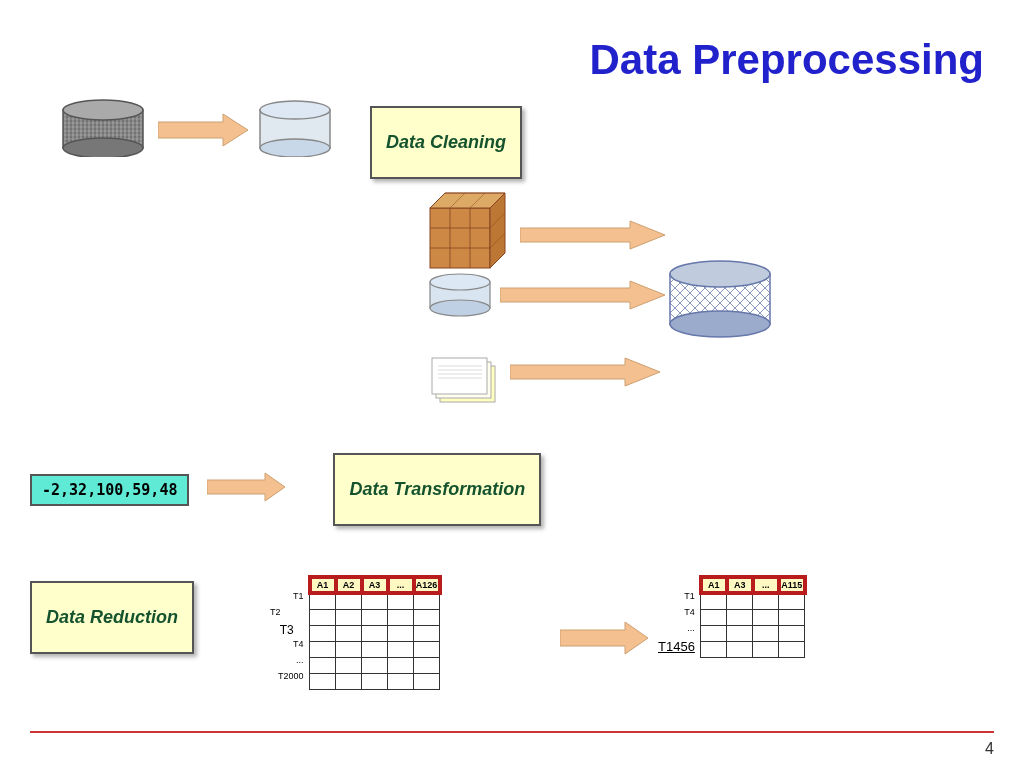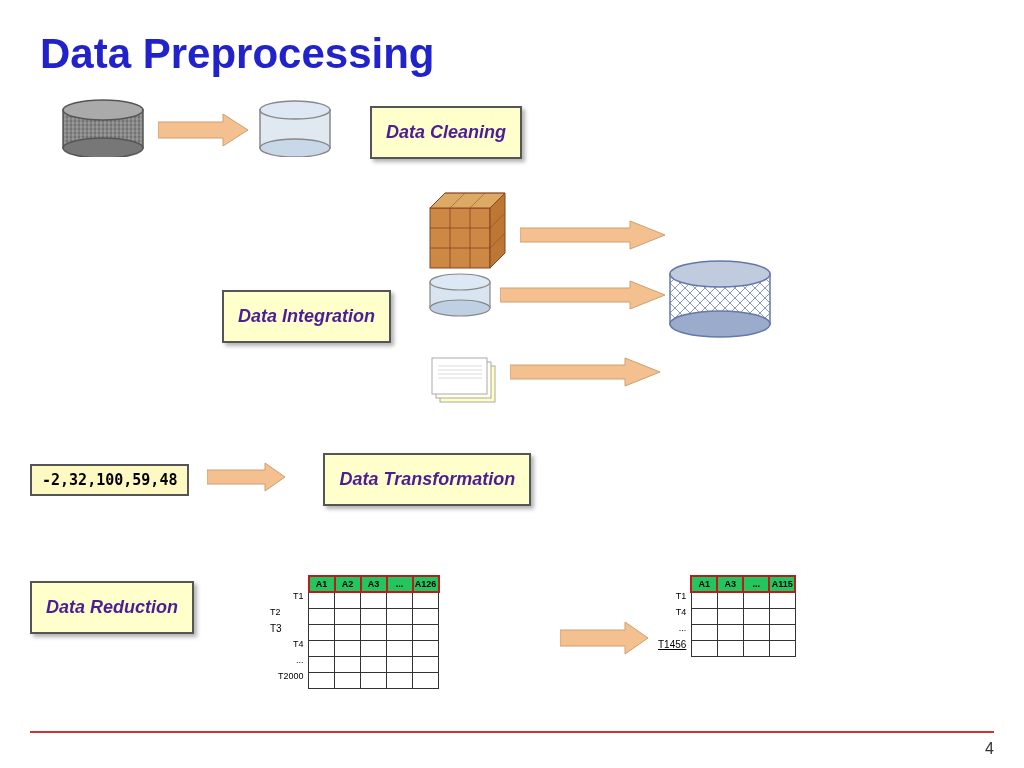--- a/index.html
+++ b/index.html
@@ -14,37 +14,37 @@
 
     .slide {
       width: 1024px;
       height: 768px;
       position: relative;
       padding: 20px 40px;
     }
 
     
     .title {
-      text-align: left;
+      text-align: right;
       font-size: 42px;
       font-weight: bold;
       color: #2222cc;
       margin-bottom: 20px;
-      margin-top: 10px;
+      margin-top: 16px;
     }
 
     
     .label-box {
       border: 2px solid #555;
       background: #ffffcc;
-      padding: 14px 14px;
+      padding: 24px 14px;
       font-size: 18px;
       font-style: italic;
       font-weight: bold;
-      color: #4c1d95;
+      color: #14532d;
       box-shadow: 3px 3px 4px rgba(0,0,0,0.3);
       display: inline-block;
     }
 
     
     .page-num {
       position: absolute;
       bottom: 10px;
       right: 30px;
       font-size: 16px;
@@ -68,39 +68,39 @@
       gap: 18px;
     }
 
     .data-box {
       border: 2px solid #555;
       padding: 5px 10px;
       font-size: 15px;
       font-weight: bold;
       font-family: monospace;
       color: #000;
-      background: #fef9c3;
+      background: #5eead4;
     }
 
     
     .mini-table {
       border-collapse: collapse;
       font-size: 9px;
     }
     .mini-table td, .mini-table th {
       border: 1px solid #333;
       width: 26px;
       height: 16px;
       text-align: center;
       font-weight: bold;
       font-size: 9px;
     }
     .mini-table th {
-      background: #22c55e;
-      border: 2px solid #b91c1c;
+      background: #fef9c3;
+      border: 4px solid #b91c1c;
     }
 
   </style>
 </head>
 <body>
 
 <div class="slide">
 
   <div class="title">Data Preprocessing</div>
 
@@ -217,53 +217,50 @@
         <pattern id="crosshatch" patternUnits="userSpaceOnUse" width="10" height="10">
           <path d="M0,0 L10,10 M10,0 L0,10" stroke="#8899bb" stroke-width="1" fill="none"></path>
         </pattern>
       </defs>
       <rect x="5" y="26" width="100" height="50" fill="url(#crosshatch)" stroke="#6677aa" stroke-width="1.5"></rect>
       <ellipse cx="55" cy="76" rx="50" ry="13" fill="#9aabcc" stroke="#6677aa" stroke-width="1.5"></ellipse>
       <ellipse cx="55" cy="26" rx="50" ry="13" fill="#c0ccdd" stroke="#6677aa" stroke-width="1.5"></ellipse>
     </svg>
   </div>
 
-  <div style="position:absolute; top:290px; left:222px;">
-    <div class="label-box">Data Integration</div>
-  </div>
 
   <div style="position:absolute; top:453px; left:30px;">
     <div class="transform-row">
 
       <div class="data-box">-2,32,100,59,48</div>
 
       <div>
         <svg width="80" height="35" viewBox="0 0 80 35">
           <polygon points="0,10 58,10 58,3 78,17 58,31 58,24 0,24" fill="#f4c090" stroke="#cca070" stroke-width="1"></polygon>
         </svg>
       </div>
 
 
-      <div style="margin-left: 18px;">
+      <div style="margin-left: 28px;">
         <div class="label-box">Data Transformation</div>
       </div>
     </div>
   </div>
 
   <div style="position:absolute; top:581px; left:30px;">
     <div class="label-box">Data Reduction</div>
   </div>
 
   <div style="position:absolute; top:575px; left:270px;">
     <div style="display:flex; align-items:flex-start;">
 
       <div style="display:flex; flex-direction:column; margin-right:2px; margin-top:16px;">
         <div style="height:16px; font-size:9px; text-align:right; padding-right:2px;">T1</div>
         <div style="height:16px; font-size:9px; padding-right:2px;">T2</div>
-        <div style="height:16px; font-size:10px; text-align:left; padding-right:2px;">T3</div>
+        <div style="height:16px; font-size:12px; text-align:center; padding-right:2px;">T3</div>
         <div style="height:16px; font-size:9px; text-align:right; padding-right:2px;">T4</div>
         <div style="height:16px; font-size:9px; text-align:right; padding-right:2px;">...</div>
         <div style="height:16px; font-size:9px; text-align:right; padding-right:2px;margin-left:8px;">T2000</div>
       </div>
       <div>
         <table class="mini-table">
           <thead>
             <tr>
               <th>A1</th>
                 <th>A2</th>
@@ -326,21 +323,21 @@
       <polygon points="0,12 65,12 65,4 88,20 65,36 65,28 0,28" fill="#f4c090" stroke="#cca070" stroke-width="1"></polygon>
     </svg>
   </div>
 
   <div style="position:absolute; top:575px; left:658px;">
     <div style="display:flex; align-items:flex-start;">
       <div style="display:flex; flex-direction:column; margin-right:2px; margin-top:16px;">
         <div style="height:16px; font-size:9px; text-align:right; padding-right:2px;">T1</div>
         <div style="height:16px; font-size:9px; text-align:right; padding-right:2px;">T4</div>
         <div style="height:16px; font-size:9px; text-align:right; padding-right:2px;">...</div>
-        <div style="height:16px; font-size:10px; text-align:right; padding-right:2px;text-decoration:underline;">T1456</div>
+        <div style="height:16px; font-size:13px; text-align:right; padding-right:2px;text-decoration:underline;">T1456</div>
       </div>
       <div>
         <table class="mini-table">
           <thead>
             <tr>
               <th>A1</th>
                 <th>A3</th>
                 <th>...</th>
                 <th>A115</th>
             </tr>

